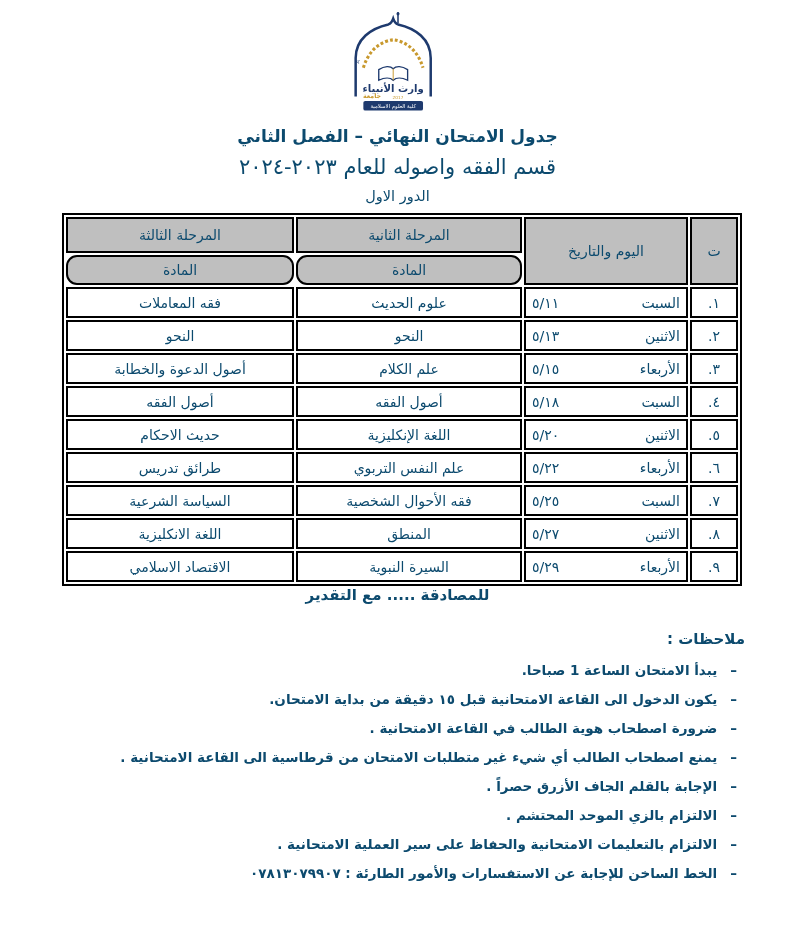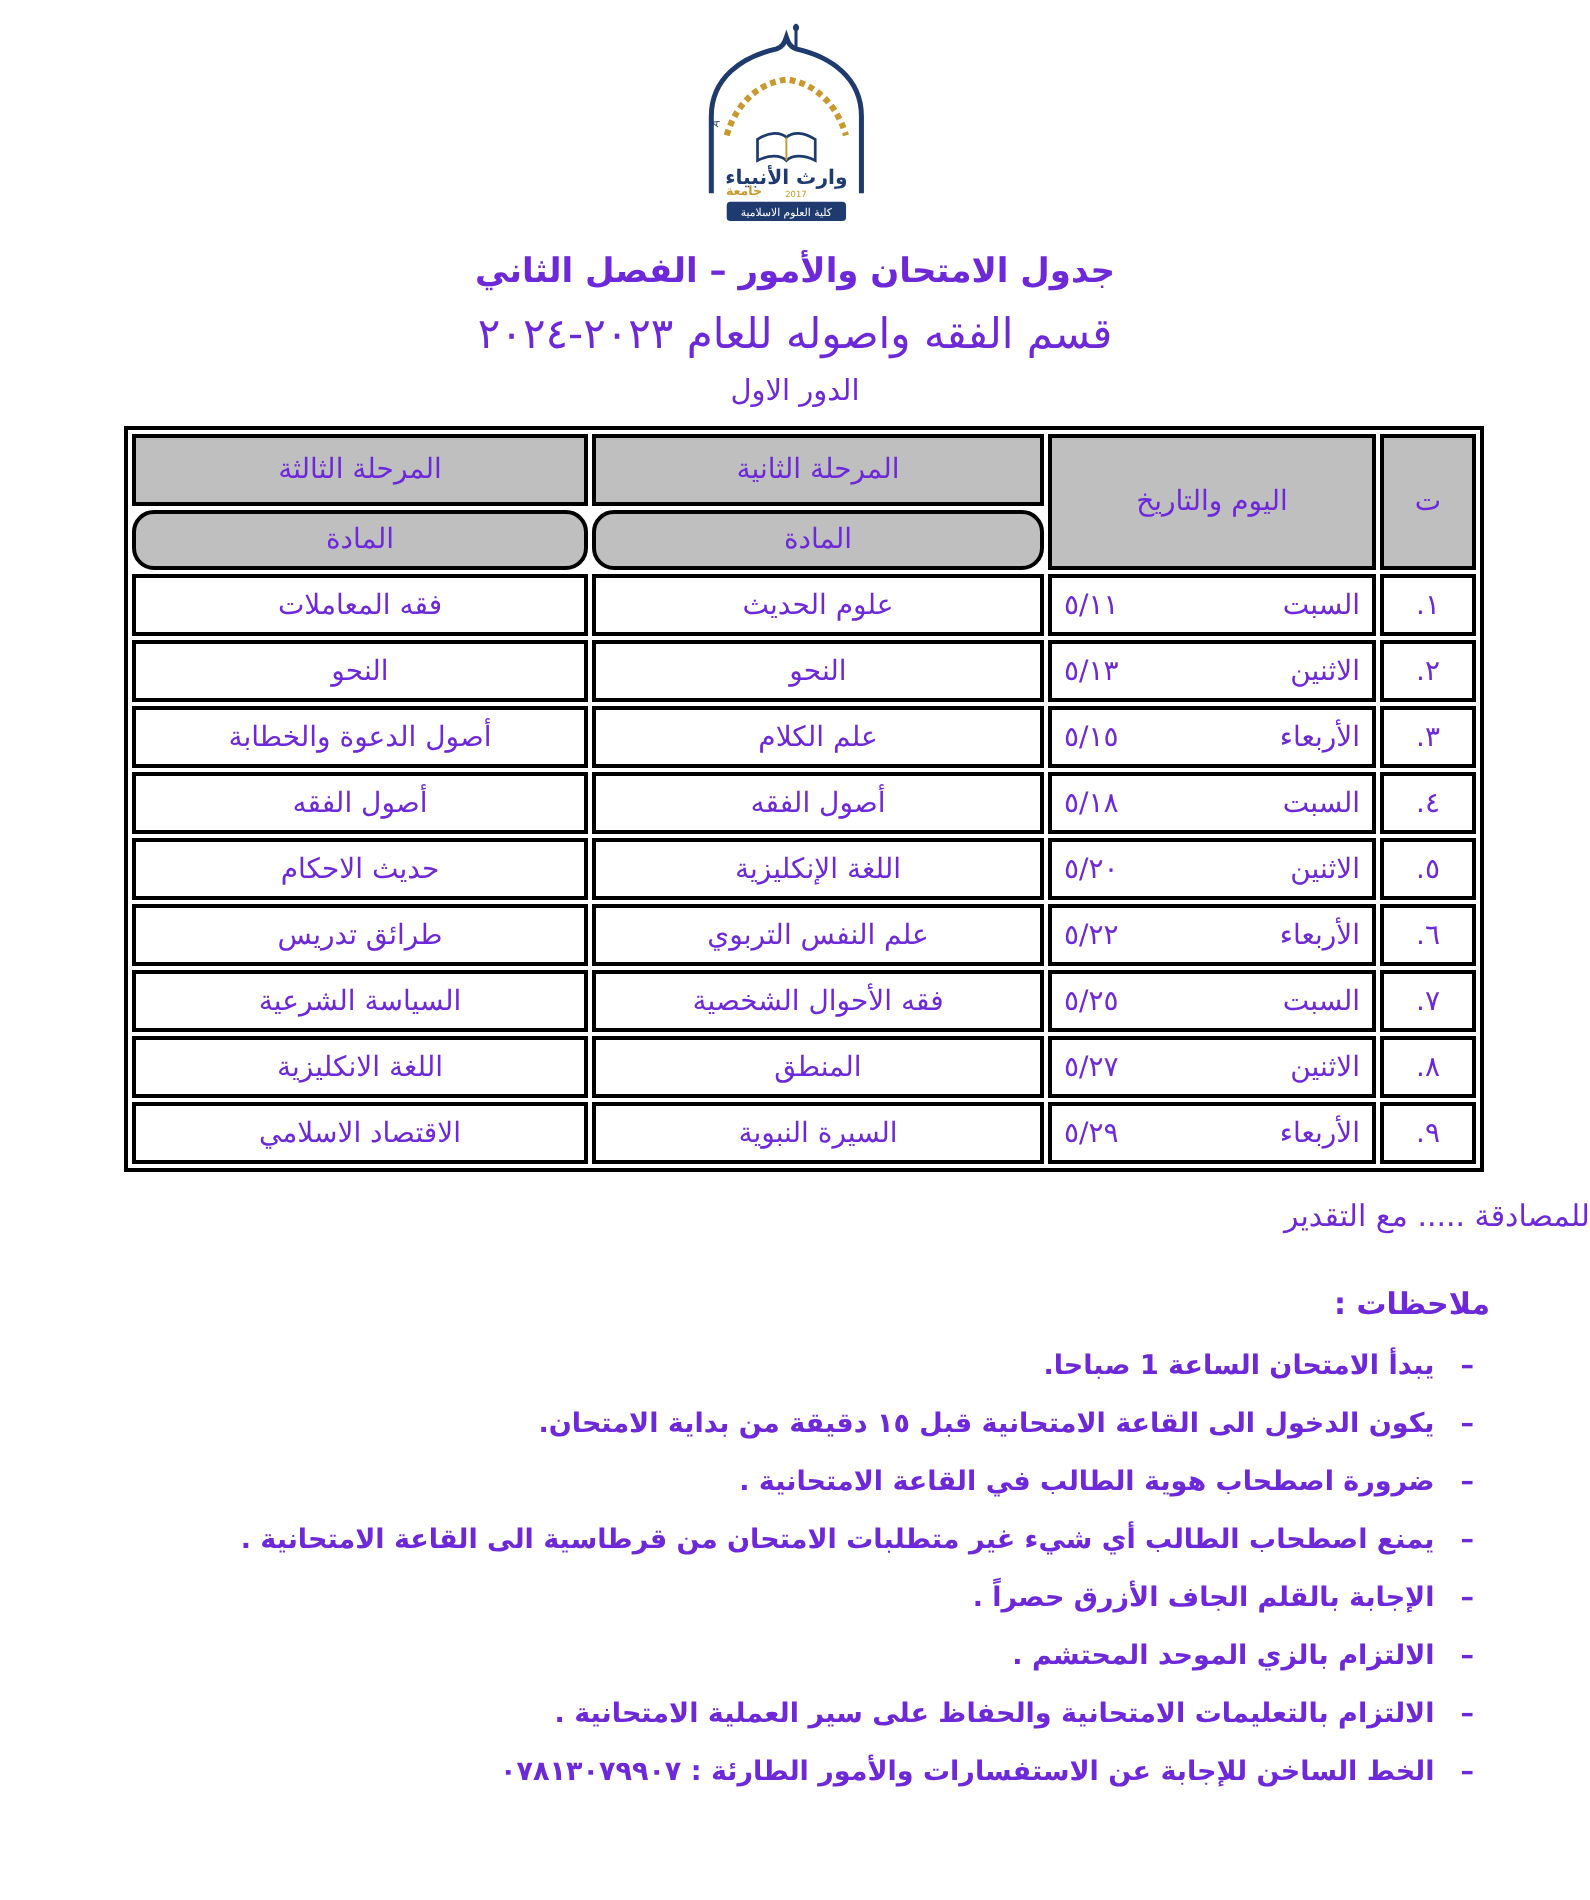--- a/index.html
+++ b/index.html
@@ -3,21 +3,21 @@
 <meta charset="utf-8">
 <style>
   html,body{margin:0;padding:0;background:#e9e9e9;}
   .page{
     position:relative;
     width:795px;height:950px;
     background:#ffffff;
     margin:0 auto;
     overflow:hidden;
     font-family:"DejaVu Sans",sans-serif;
-    color:#6d28d9;
+    color:#0c4a6e;
   }
   
   .logo-wrap{
     width:100%;
     display:flex;justify-content:center;
     padding-top:10px;
   }
   
   .doc-title{
     text-align:center;
@@ -60,23 +60,23 @@
   }
   tr.hdr-row-1 td{height:36px;}
   tr.hdr-row-2 td{height:30px;border-radius:11px;}
   tr.data-row td{height:31px;background:#fff;}
   td.cell-num{text-align:center;padding:1px 2px;}
   td.cell-date{padding:1px 9px;}
   .date-flex{display:flex;justify-content:space-between;align-items:center;}
   td.cell-subj{text-align:center;}
   
   .approval{
-    font-weight:normal;
+    text-align:center;
+    font-weight:bold;
     font-size:15px;
-    margin-top:13px;
   }
   
   .notes{
     margin:26px 50px 0 40px;
   }
   .notes-heading{
     font-weight:bold;
     font-size:15px;
     text-align:right;
   }
@@ -119,21 +119,21 @@
 
       <text x="50" y="85" text-anchor="middle" font-size="10.5" font-weight="bold" fill="#1e3a6e" font-family="DejaVu Sans, sans-serif">وارث الأنبياء</text>
       <text x="28" y="91" text-anchor="middle" font-size="6.5" font-weight="bold" fill="#c8992e" font-family="DejaVu Sans, sans-serif">جامعة</text>
       <text x="55" y="92" text-anchor="middle" font-size="4.4" fill="#c8992e" font-family="DejaVu Sans, sans-serif">2017</text>
 
       <rect x="19" y="94.5" width="62" height="10" rx="2" fill="#1e3a6e"></rect>
       <text x="50" y="102" text-anchor="middle" font-size="5.6" fill="#ffffff" font-family="DejaVu Sans, sans-serif">كلية العلوم الاسلامية</text>
     </svg>
   </div>
 
-  <div class="doc-title">جدول الامتحان والأمور – الفصل الثاني</div>
+  <div class="doc-title">جدول الامتحان النهائي – الفصل الثاني</div>
   <div class="doc-subtitle">قسم الفقه واصوله للعام ٢٠٢٣-٢٠٢٤</div>
   <div class="doc-round">الدور الاول</div>
 
   <table class="schedule">
     <colgroup>
       <col style="width:48px">
         <col style="width:164px">
         <col style="width:226px">
         <col style="width:228px">
     </colgroup>

